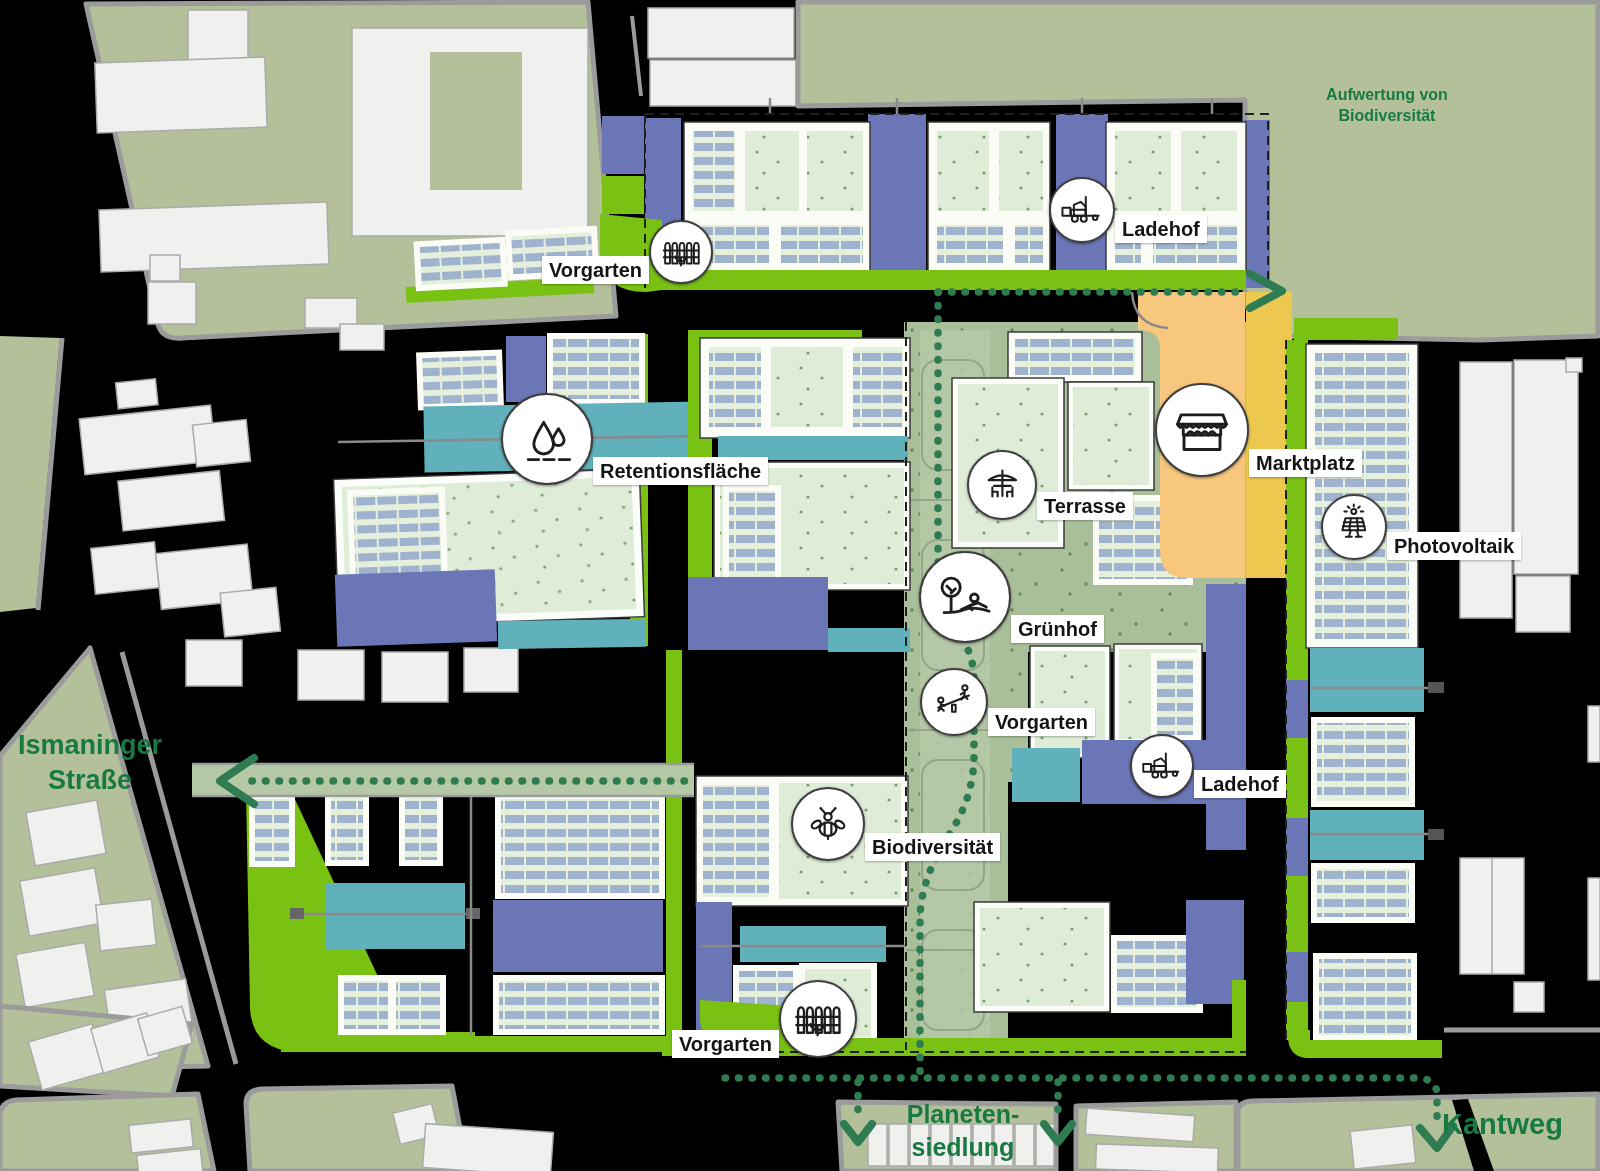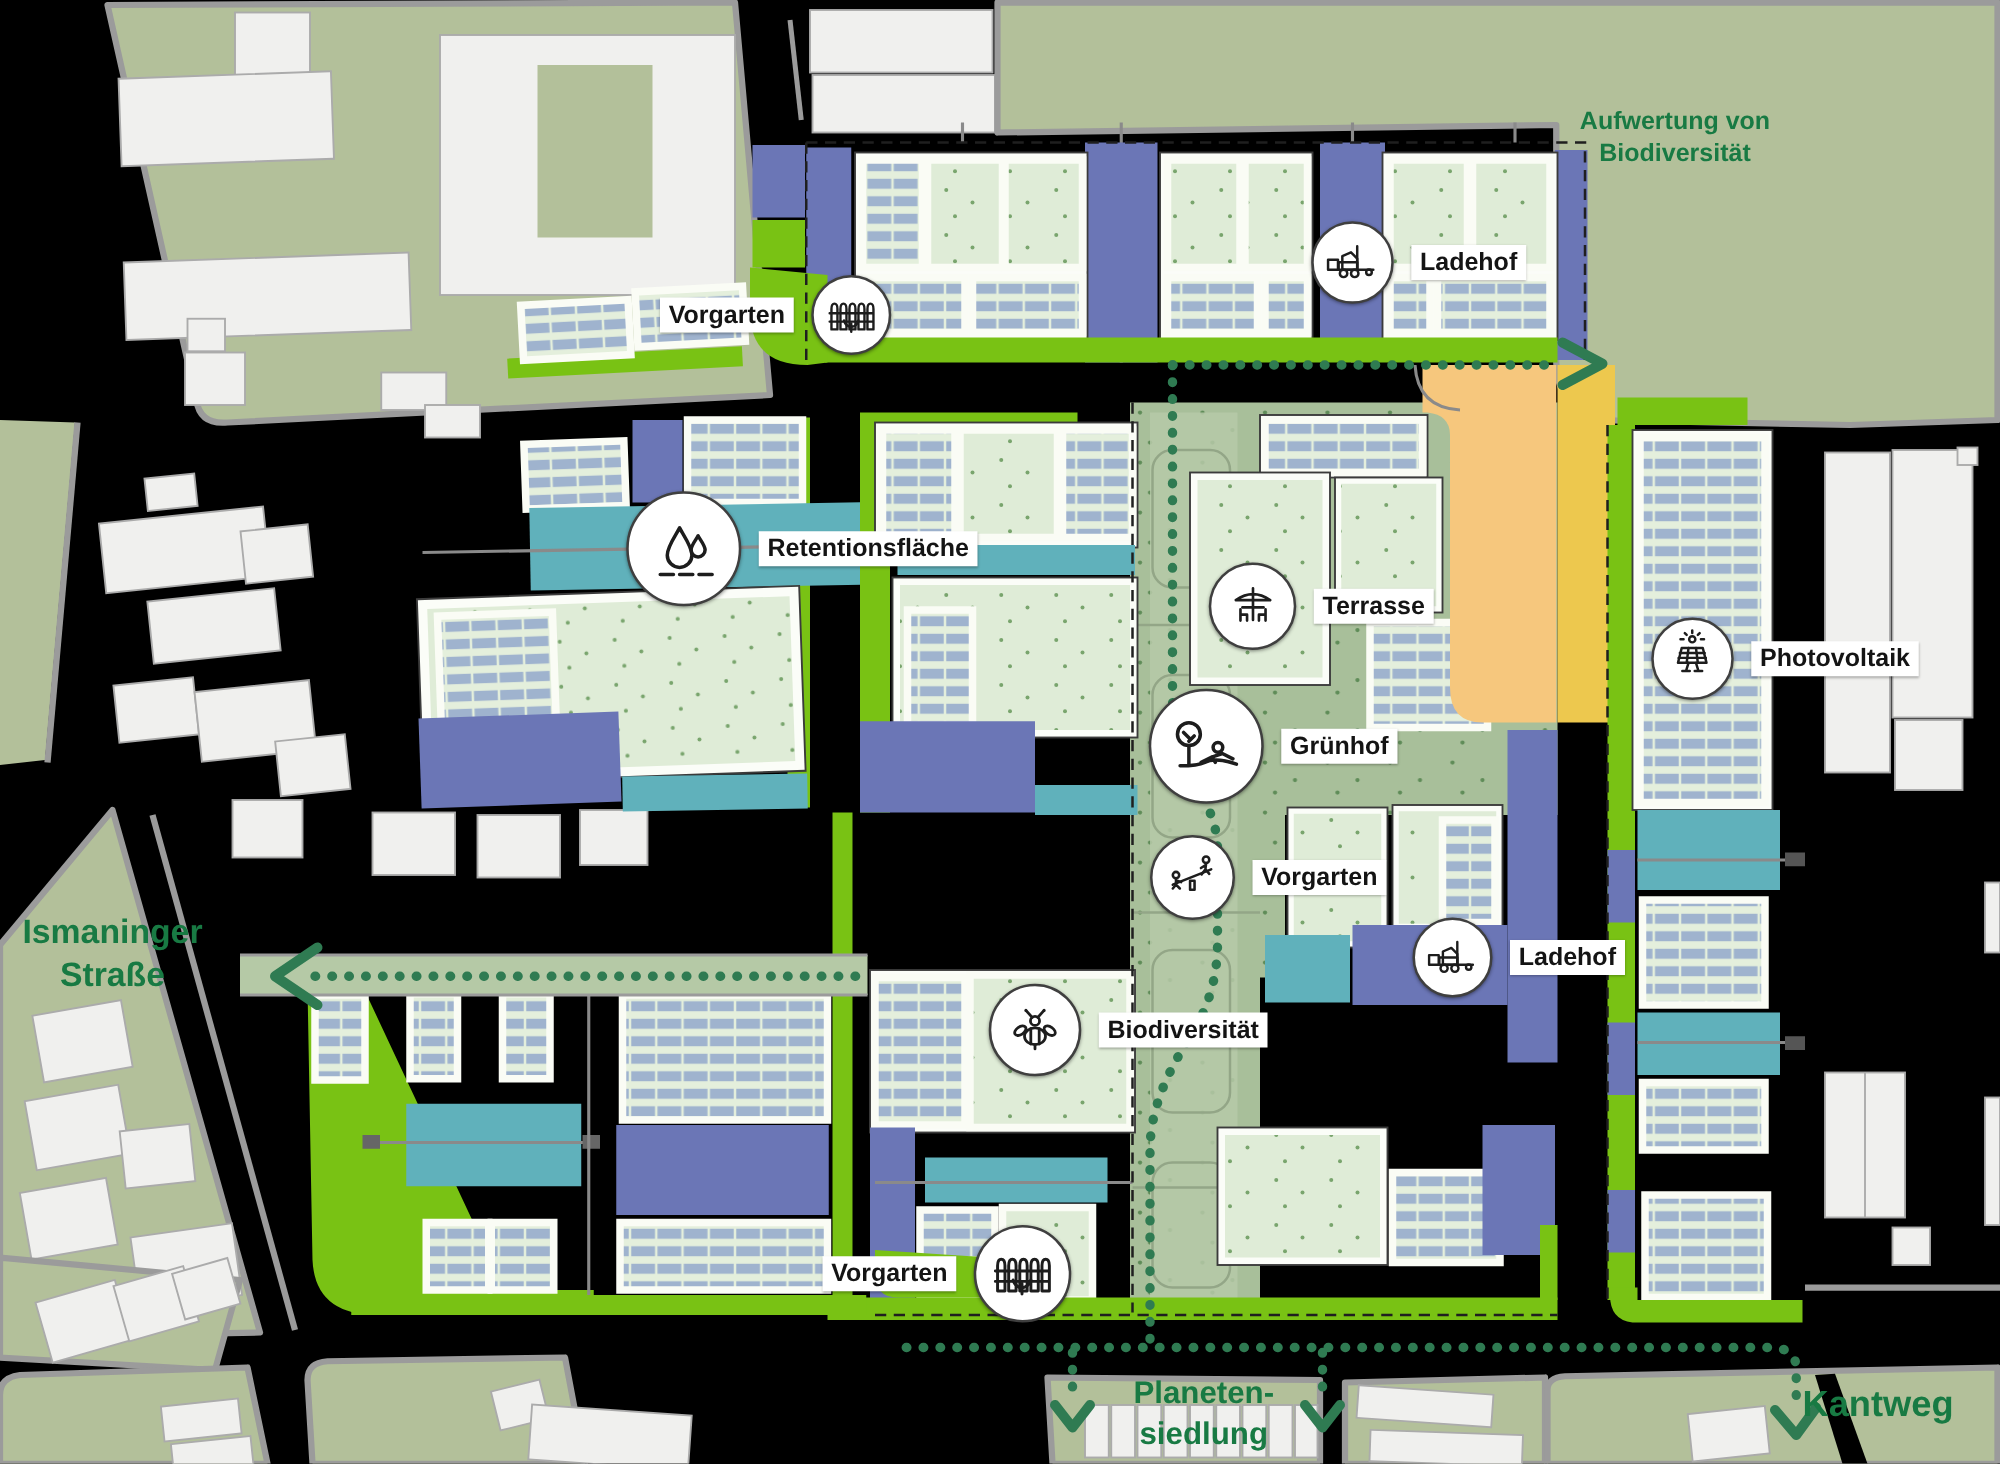--- a/index.html
+++ b/index.html
@@ -13,33 +13,33 @@
   .glin{stroke:#8a8a8a;stroke-width:2.5;fill:none;}
   .lime{fill:#79c214;}
   .slate{fill:#6b76b6;}
   .teal{fill:#60b1bb;}
   .frame{fill:#fbfdf8;stroke:#3b3b3b;stroke-width:1.5;}
   .bldg{stroke:#fafcf5;stroke-width:6;}
   .dash{fill:none;stroke:#1f1f1f;stroke-width:2;stroke-dasharray:9 6;}
   .dots{fill:none;stroke:#2f7b52;stroke-width:7.5;stroke-linecap:round;stroke-dasharray:0.5 13;}
   .arrow{fill:none;stroke:#2f7b52;stroke-width:8;stroke-linecap:round;stroke-linejoin:round;}
   
-  .callout{position:absolute;display:flex;align-items:center;gap:14px;z-index:6;}
+  .callout{position:absolute;display:flex;align-items:flex-end;gap:0;z-index:6;}
   .callout.rev{flex-direction:row-reverse;}
   .icon-circle{background:#fff;border:2px solid #3f3f3f;border-radius:50%;
                display:flex;align-items:center;justify-content:center;
                box-shadow:0 1px 3px rgba(0,0,0,.45);flex:0 0 auto;}
   .icon-circle svg{width:80%;height:80%;}
   .icon-circle g{fill:none;stroke:#1d1d1d;stroke-width:4;stroke-linecap:round;stroke-linejoin:round;}
   .pill{background:#fff;color:#141414;font-size:20px;font-weight:600;
         padding:3px 7px;line-height:1.12;white-space:nowrap;box-shadow:0 1px 2px rgba(0,0,0,.3);}
   
   .annot{position:absolute;color:#187a43;font-weight:bold;z-index:5;}
   .annot div{white-space:nowrap;}
-  .annot-aufwertung{left:1185px;top:84px;width:310px;text-align:center;font-size:20px;line-height:1.32;}
+  .annot-aufwertung{left:1232px;top:84px;width:310px;text-align:center;font-size:16px;line-height:1.32;}
   .annot-ismaninger{left:8px;top:728px;width:164px;text-align:center;font-size:27px;line-height:1.3;}
   .annot-planeten{left:855px;top:1098px;width:216px;text-align:center;font-size:25px;line-height:1.3;}
   .annot-kantweg{left:1442px;top:1108px;font-size:29px;}
 </style>
 </head>
 <body>
 
 <div class="stage">
 
 <svg class="map" width="1600" height="1171" viewBox="0 0 1600 1171">
@@ -389,20 +389,34 @@
           <g>
       <path d="M45,26 C41,34 31,47 31,57 a14,14 0 0 0 28,0 C59,47 49,34 45,26 Z"></path>
       <path d="M66,35 C64,39 58,46 58,51 a8,8 0 0 0 16,0 C74,46 68,39 66,35 Z"></path>
       <path d="M23,79 H38 M45,79 H60 M67,79 H82"></path>
     </g>
         </svg>
   </span>
   <span class="pill">Retentionsfläche</span>
 </div>
 
+<div class="callout" style="left:1155px;top:383px">
+  <span class="icon-circle" style="width:90px;height:90px">
+    <svg viewBox="0 0 100 100">
+          <g>
+      <path d="M21,29 H79 L84,42 H16 Z"></path>
+      <path d="M16,42 q4.2,9 8.5,0 q4.2,9 8.5,0 q4.2,9 8.5,0 q4.2,9 8.5,0 q4.2,9 8.5,0 q4.2,9 8.5,0 q4.2,9 8.5,0 q4.2,9 8.5,0"></path>
+      <path d="M24,48 V57 M76,48 V57"></path>
+      <rect x="25" y="57" width="50" height="20"></rect>
+      <path d="M29,57 q5,-9 10,0 q5,-9 10,0 q5,-9 10,0 q5,-9 10,0"></path>
+    </g>
+        </svg>
+  </span>
+  <span class="pill">Marktplatz</span>
+</div>
 
 <div class="callout" style="left:967px;top:450px">
   <span class="icon-circle" style="width:66px;height:66px">
     <svg viewBox="0 0 100 100">
           <g>
       <path d="M50,22 V70 M24,40 Q50,22 76,40 L24,40"></path>
       <path d="M34,51 H66"></path>
       <path d="M31,54 V71 M31,62 H41 M41,62 V71"></path>
       <path d="M69,54 V71 M69,62 H59 M59,62 V71"></path>
     </g>

